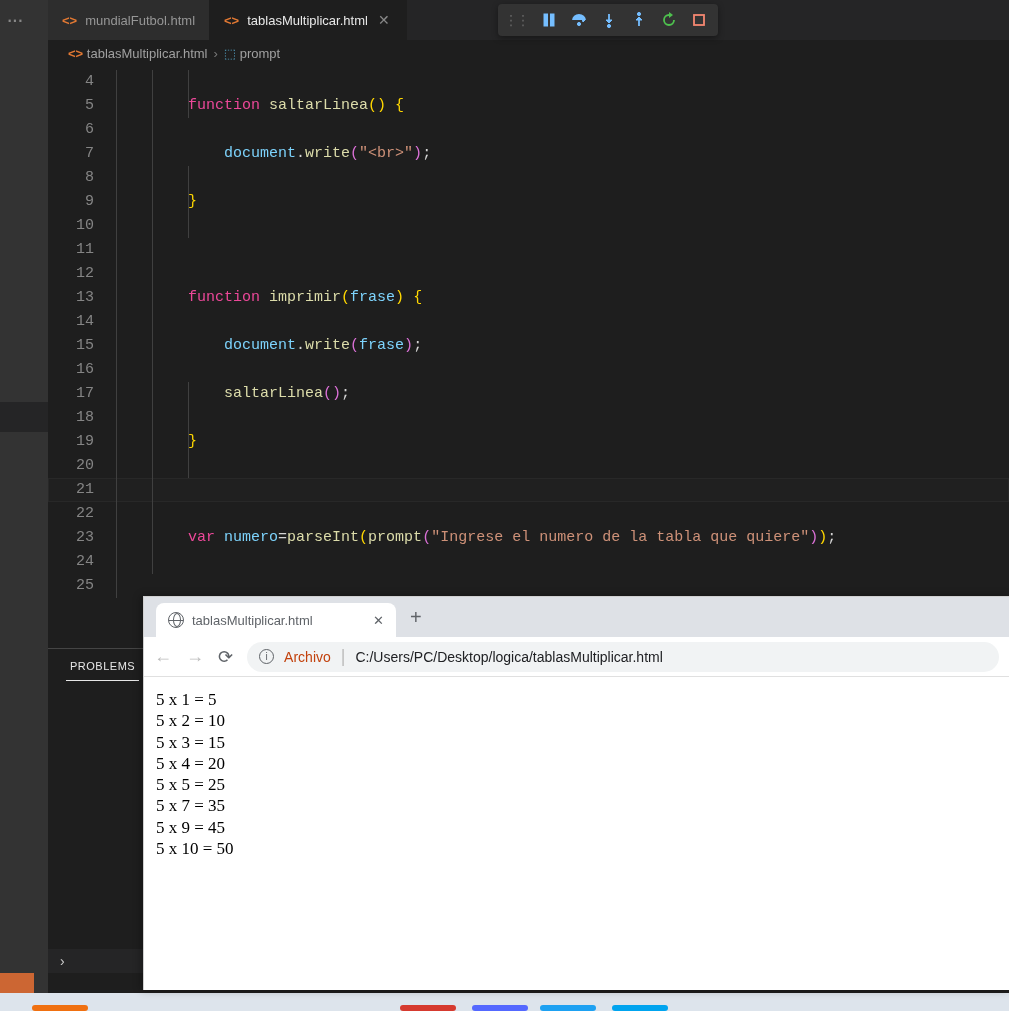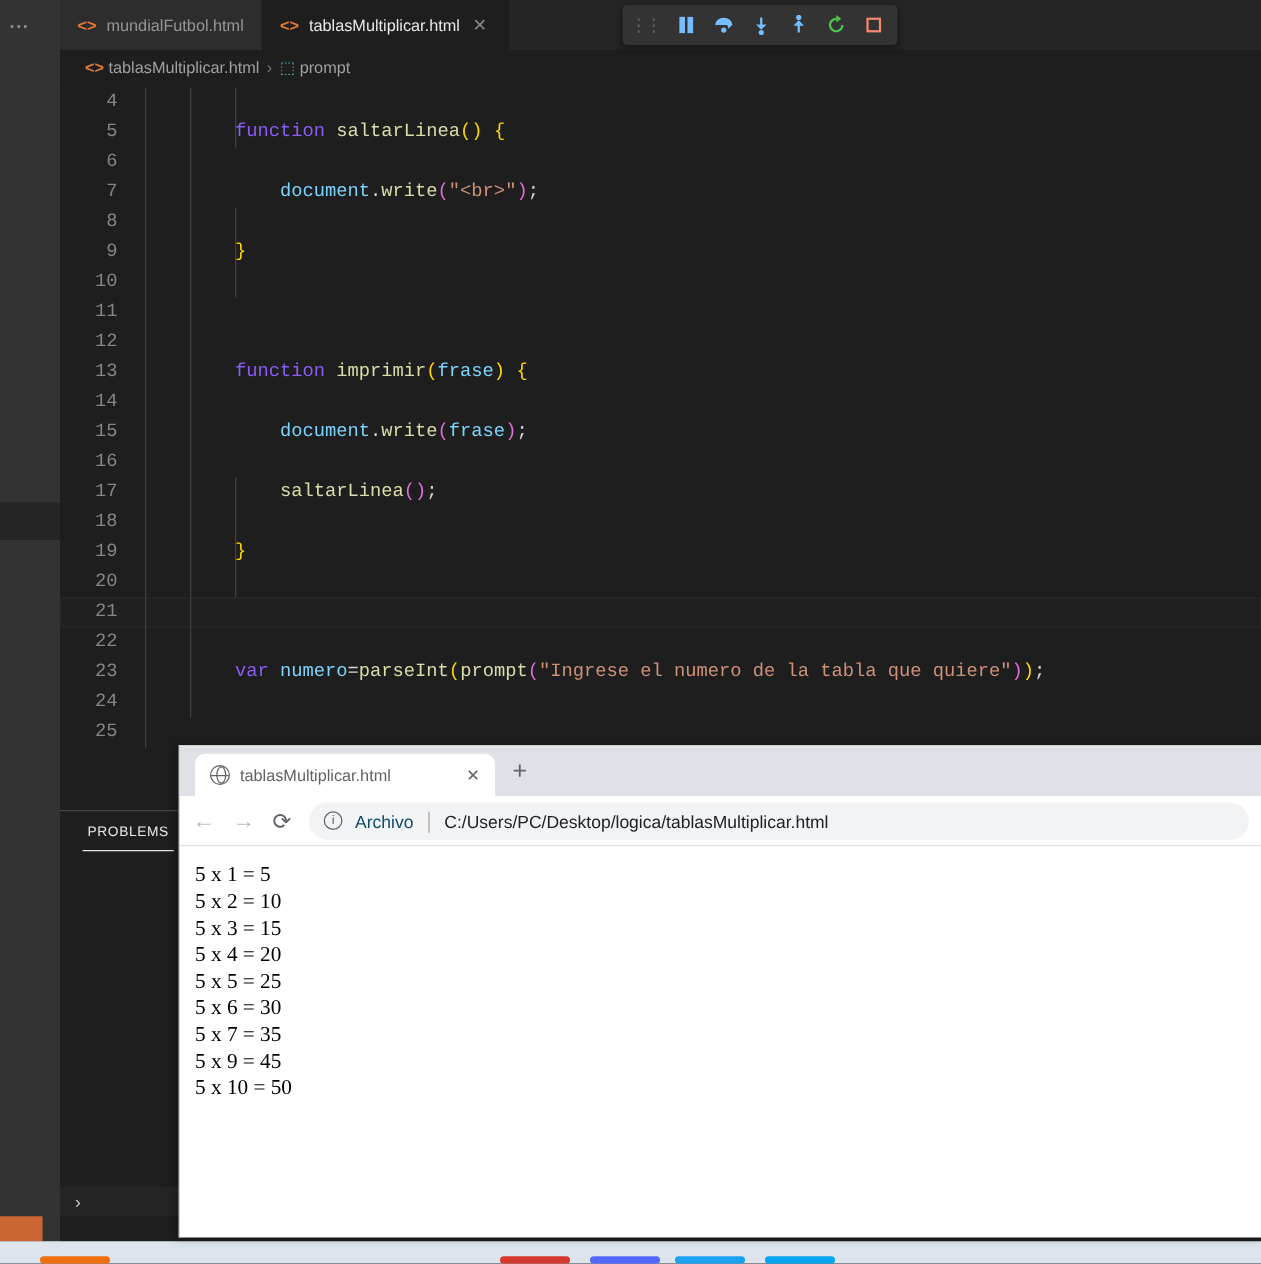--- a/index.html
+++ b/index.html
@@ -69,21 +69,21 @@
   .gutter { position:absolute; left:0; top:0; width:60px; text-align:right; color:#858585; padding-right:14px;}
   .gutter div { height:24px; }
   .indent-guides { position:absolute; left:68px; top:0; }
   .guide { position:absolute; width:1px; background:#404040; }
   .code { position:absolute; left:68px; top:0; right:0; white-space:pre; color:#d4d4d4;}
   .code div { height:24px; }
 
   .line-highlight { position:absolute; left:0; right:0; height:24px; border:1px solid #282828; background:rgba(255,255,255,0.01);}
 
   
-  .kw   { color:#8b5cf6; }  
+  .kw   { color:#ec4899; }  
   .kw2  { color:#c586c0; }  
   .fn   { color:#dcdcaa; }
   .var  { color:#7dd3fc; }
   .str  { color:#ce9178; }
   .pun  { color:#d4d4d4; }
   .goldb{ color:#ffd700; }
   .purpb{ color:#da70d6; }
   .num  { color:#b5cea8; }
 
   
@@ -114,21 +114,21 @@
   .chrome-tab .globe { width:16px;height:16px;border:1.4px solid #5f6368;border-radius:50%;position:relative;}
   .chrome-tab .globe::before{content:'';position:absolute;left:0;right:0;top:50%;border-top:1.4px solid #5f6368;}
   .chrome-tab .globe::after{content:'';position:absolute;top:0;bottom:0;left:50%;width:6px;margin-left:-3px;border:1.4px solid #5f6368;border-radius:50%;}
   .chrome-x { color:#5f6368;}
   .chrome-plus { color:#5f6368; font-size:20px; margin-left:14px; margin-bottom:8px;}
   .chrome-toolbar { height:40px; background:#fff; display:flex; align-items:center; padding:0 10px; gap:14px; border-bottom:1px solid #e0e0e0;}
   .nav-btn { color:#bdbdbd; font-size:18px; cursor:default;}
   .nav-btn.enabled{ color:#5f6368; cursor:pointer;}
   .omnibox { flex:1; height:30px; background:#f1f3f4; border-radius:15px; display:flex; align-items:center; padding:0 12px; font-size:14px; color:#202124; gap:10px;}
   .info-icon{ width:15px;height:15px;border:1.4px solid #5f6368;border-radius:50%;display:flex;align-items:center;justify-content:center;font-size:10px;color:#5f6368;}
-  .addr-label{color:#0c4a6e;}
+  .addr-label{color:#c2410c;}
   .addr-sep{color:#bdbdbd; font-size:18px;}
   .chrome-body { padding:12px; font-family:"Times New Roman",serif; font-size:17px; color:#000; line-height:1.25;}
 </style>
 </head>
 <body>
 
 <div class="root">
   <div class="left-strip"></div>
   <div class="left-strip-highlight"></div>
   <div class="dots">···</div>
@@ -295,20 +295,19 @@
         <span class="addr-sep">|</span>
         <span>C:/Users/PC/Desktop/logica/tablasMultiplicar.html</span>
       </div>
     </div>
     <div class="chrome-body" id="chrome-output">
         <div>5 x 1 = 5</div>
         <div>5 x 2 = 10</div>
         <div>5 x 3 = 15</div>
         <div>5 x 4 = 20</div>
         <div>5 x 5 = 25</div>
-        <div>5 x 6 = 30</div>
         <div>5 x 7 = 35</div>
         <div>5 x 9 = 45</div>
         <div>5 x 10 = 50</div>
       </div>
   </div>
 
 </div>
 
 </body></html>

